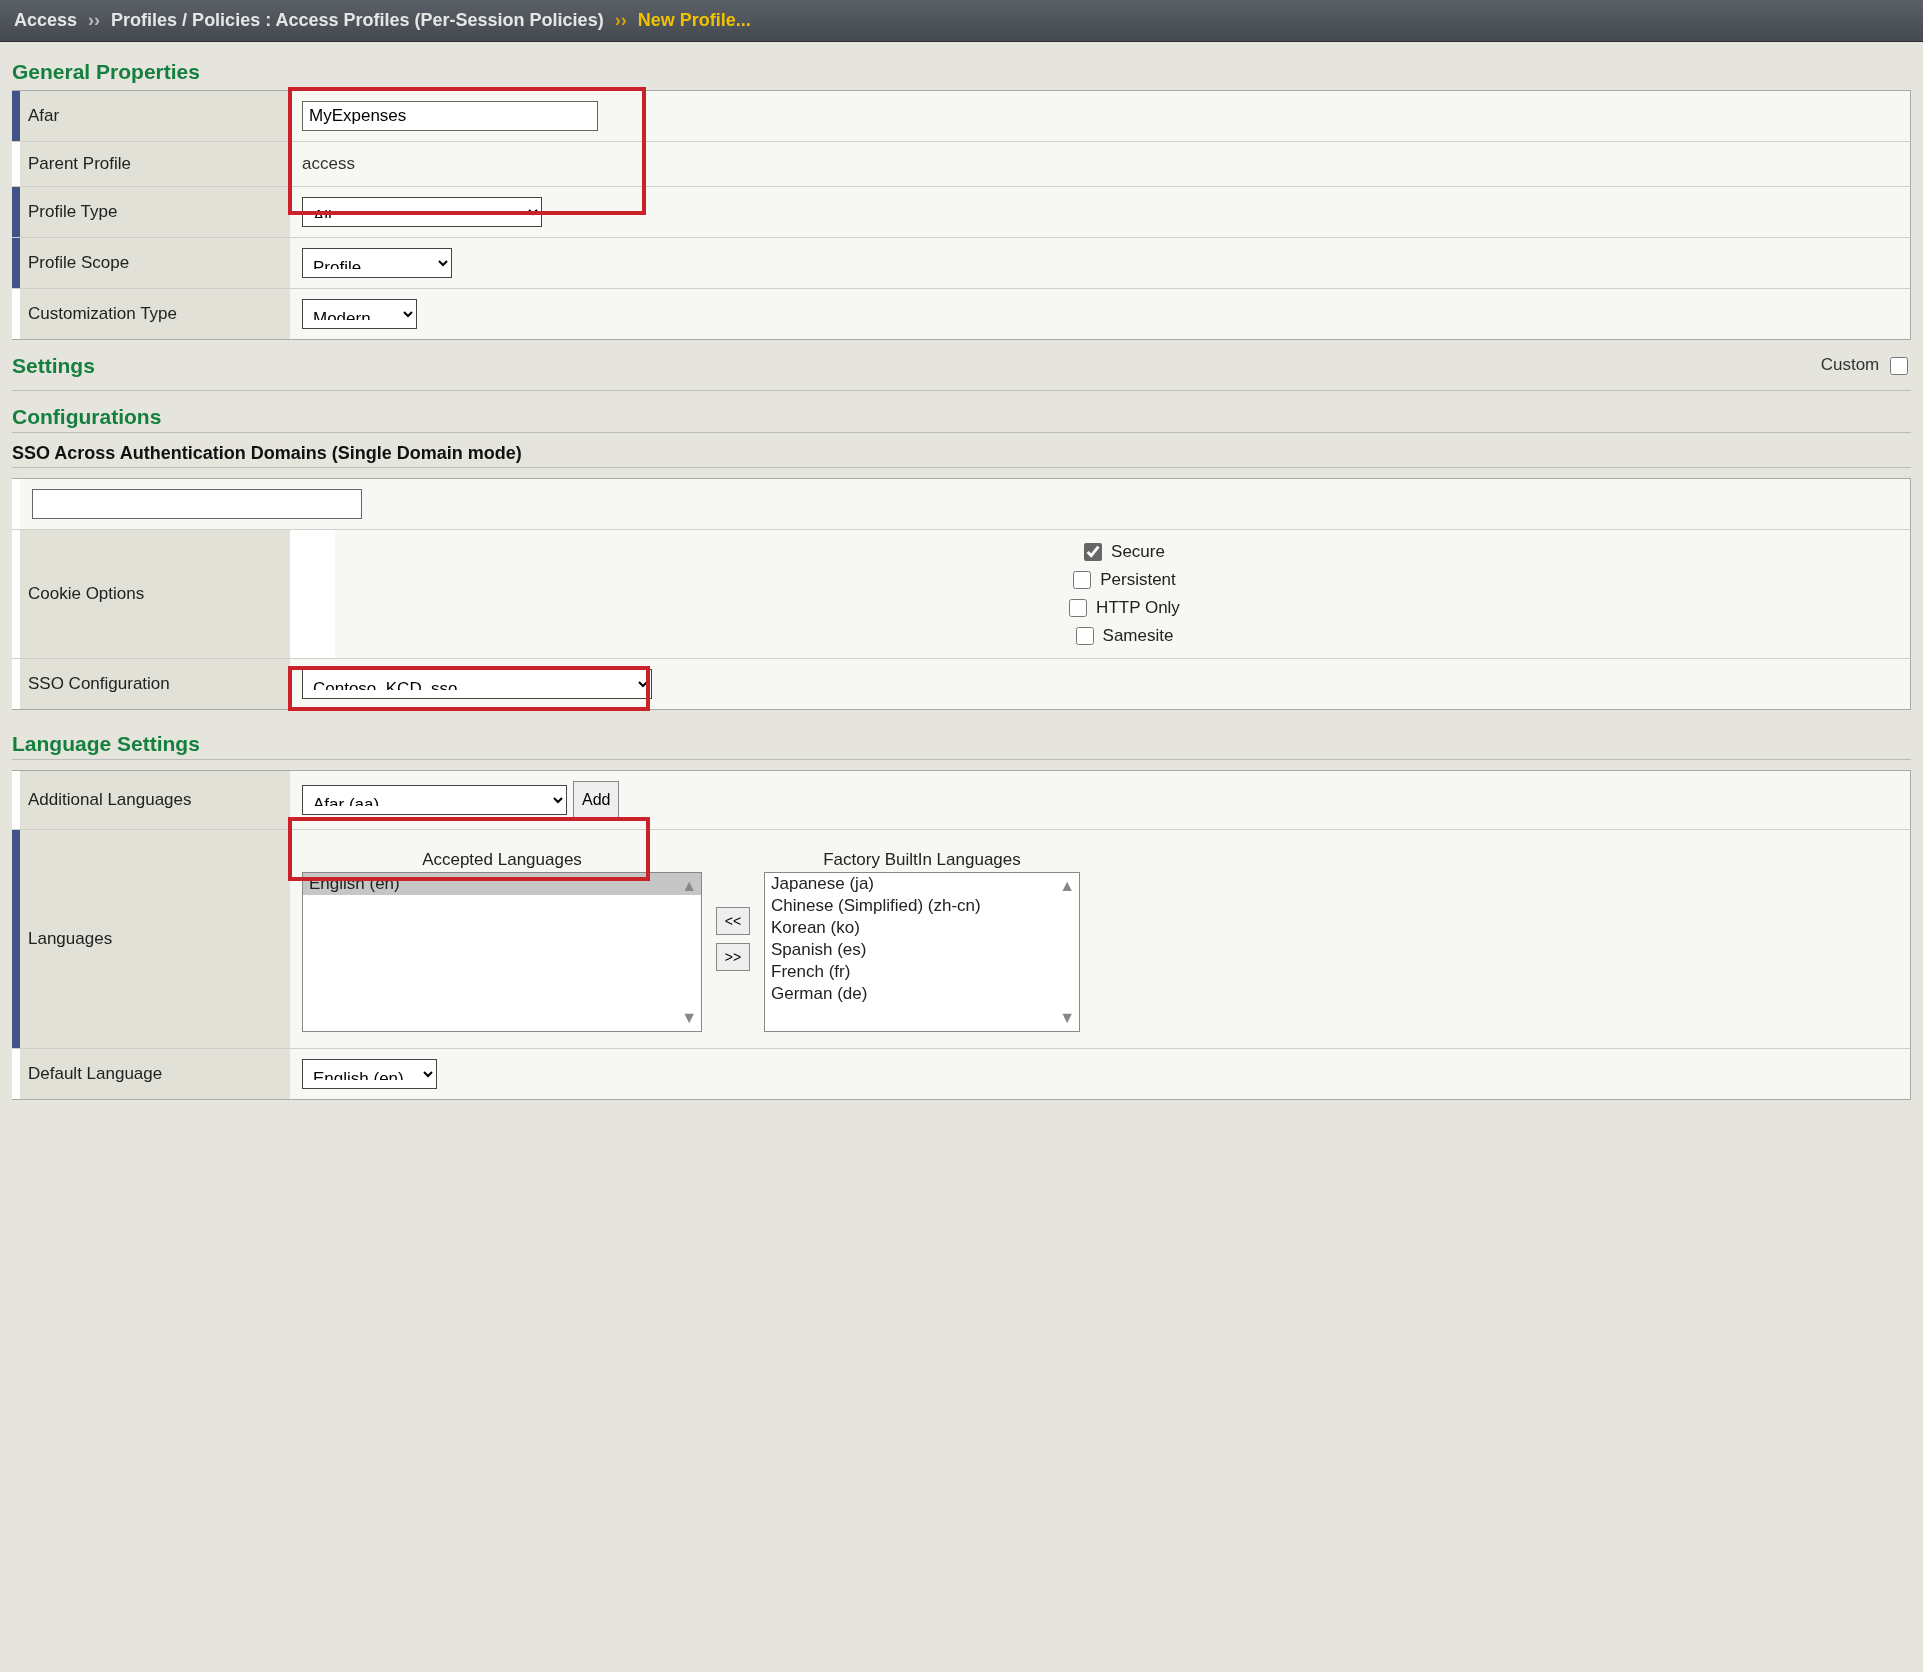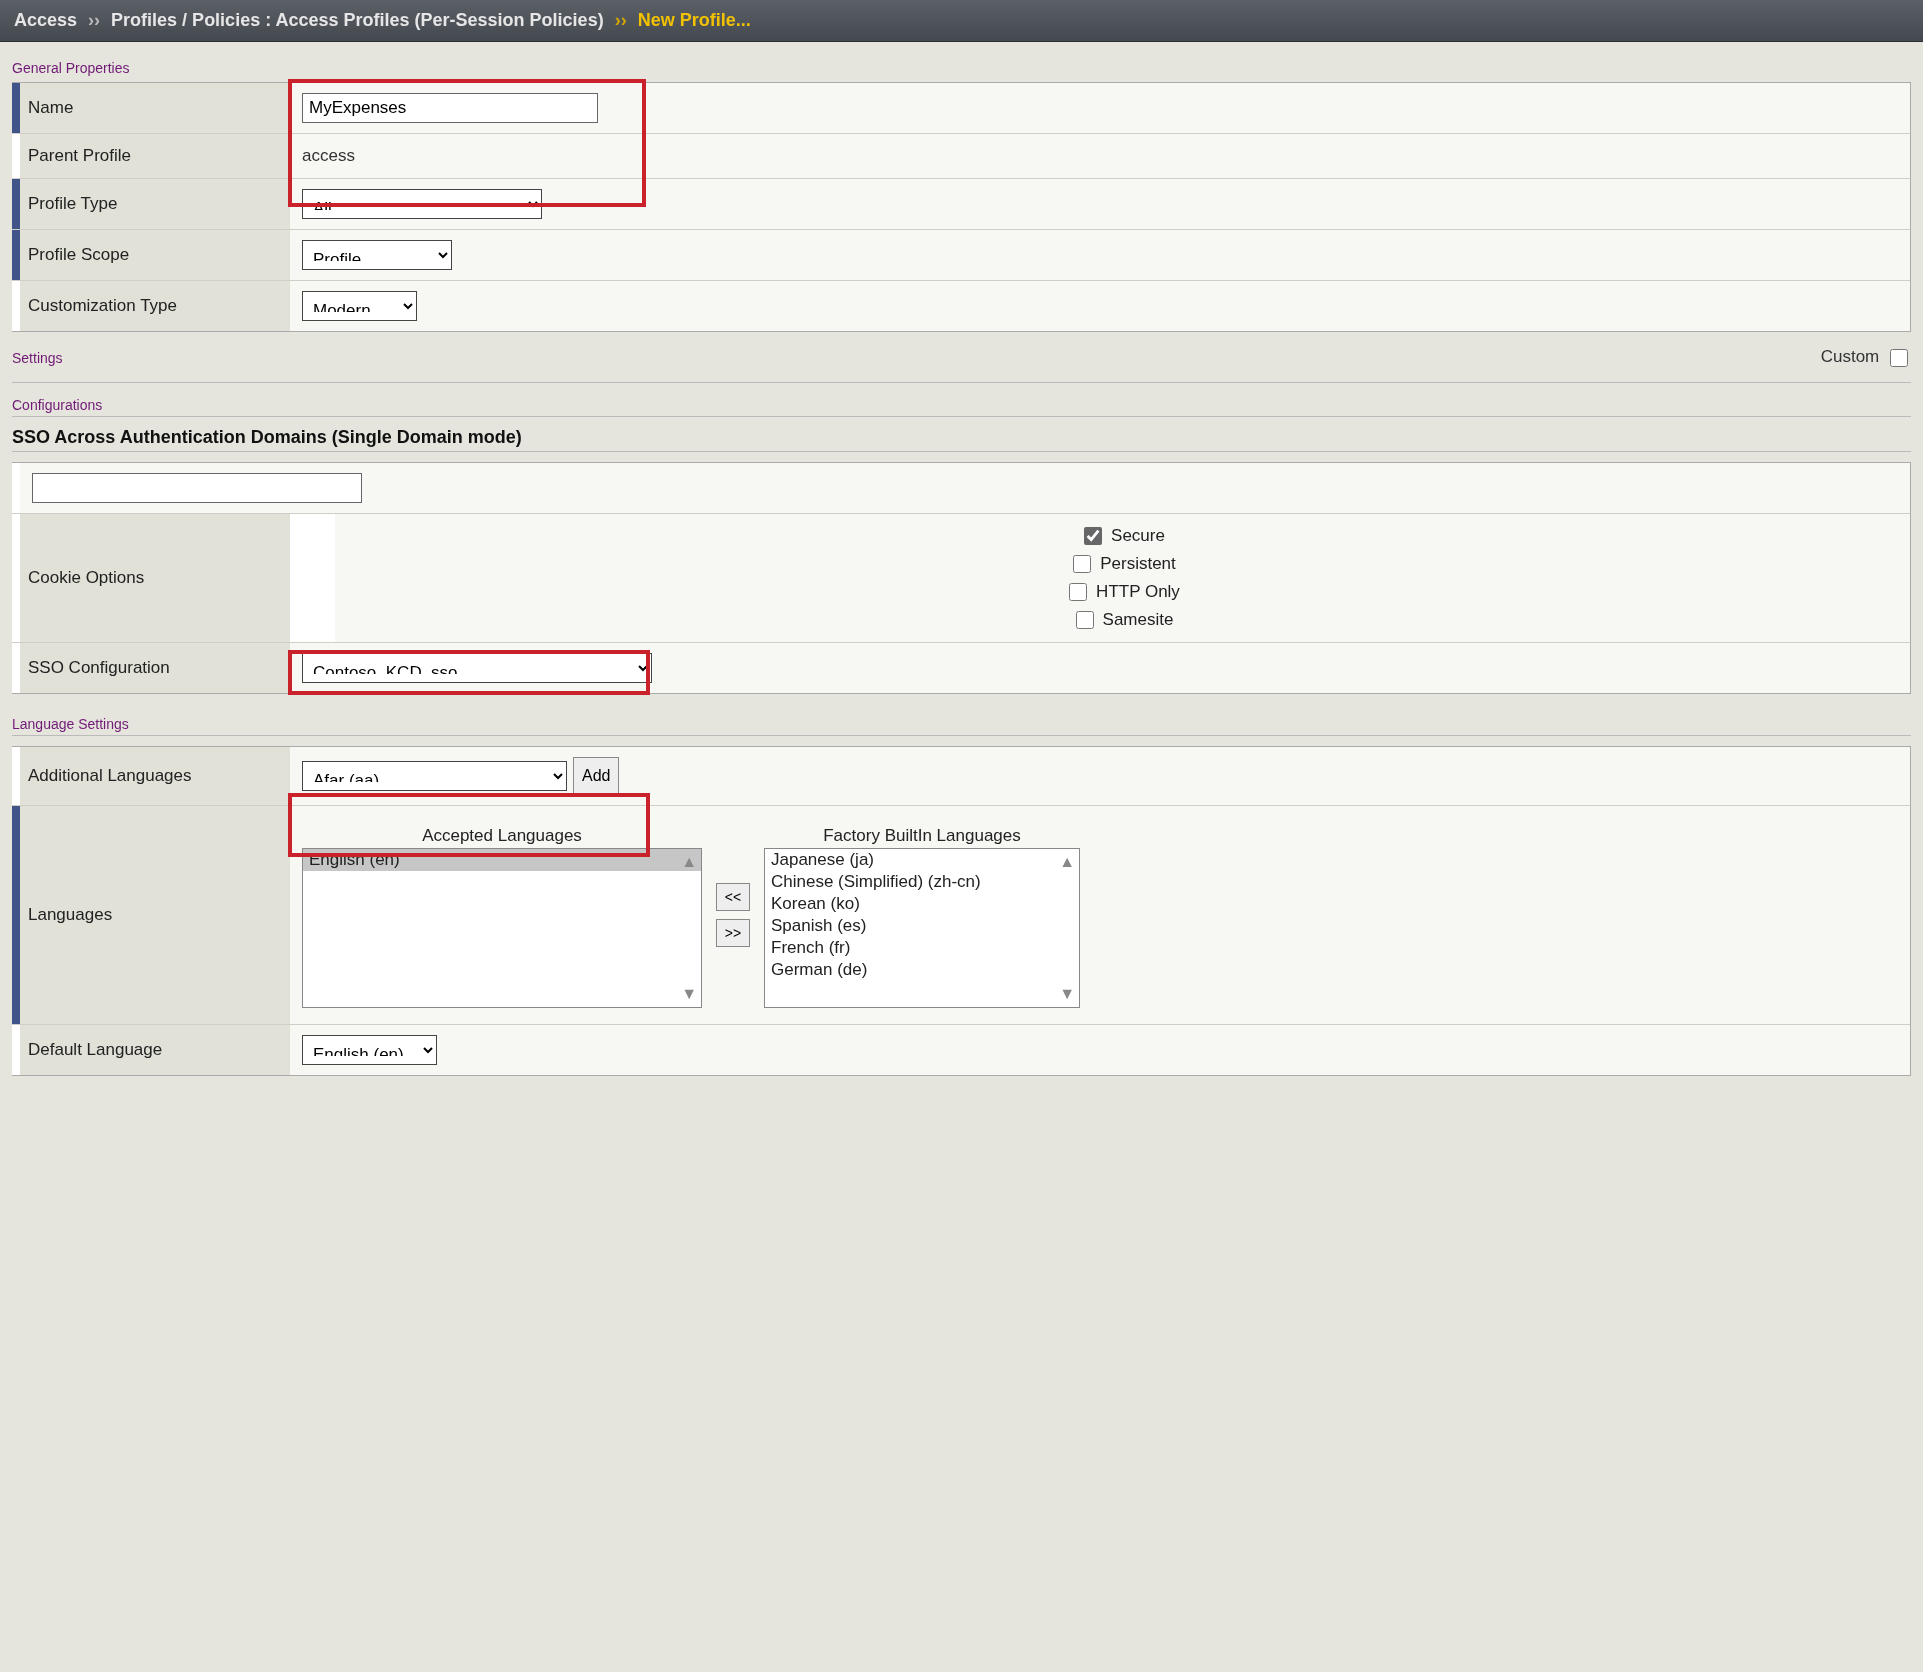--- a/index.html
+++ b/index.html
@@ -19,23 +19,23 @@
     font-weight: bold;
   }
   .breadcrumb-bar .sep { color: #bbb; margin: 0 6px; }
   .breadcrumb-bar .bc-item { color: #e6e6e6; }
   .breadcrumb-bar .bc-accent-sep { color: #d5a500; margin: 0 6px; }
   .breadcrumb-bar .bc-current { color: #f2c200; }
   .page {
     padding: 0 8px 20px 8px;
   }
   .section-title {
-    font-weight: normal;
-    font-size: 14px;
-    color: #701a75;
+    font-weight: bold;
+    font-size: 21px;
+    color: #15803d;
     margin: 18px 4px 6px 4px;
   }
   .sub-title {
     font-weight: bold;
     font-size: 18px;
     color: #111;
     margin: 14px 4px 4px 4px;
   }
   .prop-table {
     border: 1px solid #aaa;
@@ -193,21 +193,21 @@
 
 <div class="page">
 
   <div class="section-title">General Properties</div>
 
   <div class="gp-container">
     <div class="prop-table">
 
       <div class="prop-row">
         <div class="marker"></div>
-        <div class="label-cell">Name</div>
+        <div class="label-cell">Afar</div>
         <div class="value-cell">
           <input type="text" class="text-input wide" value="MyExpenses" style="">
         </div>
       </div>
 
       <div class="prop-row">
         <div class="marker no-marker"></div>
         <div class="label-cell" style="margin-left:0">Parent Profile</div>
         <div class="value-cell">
           <span>access</span>

